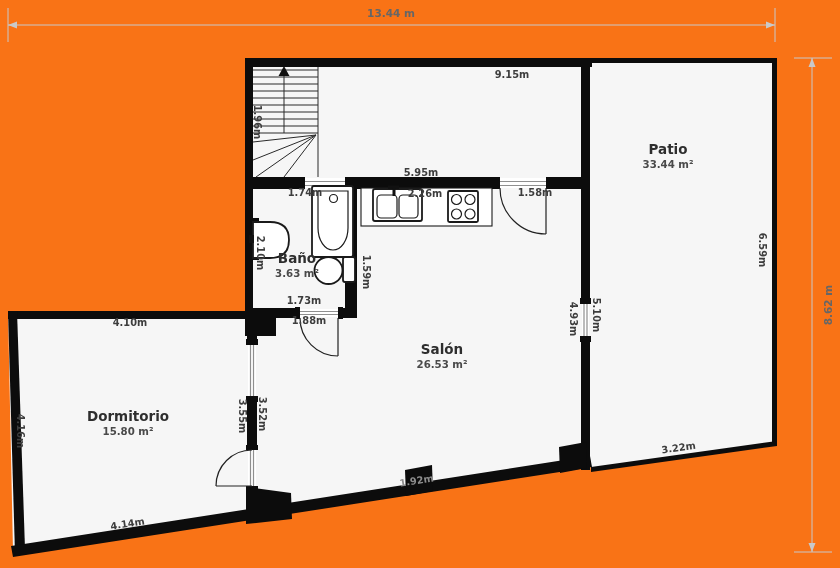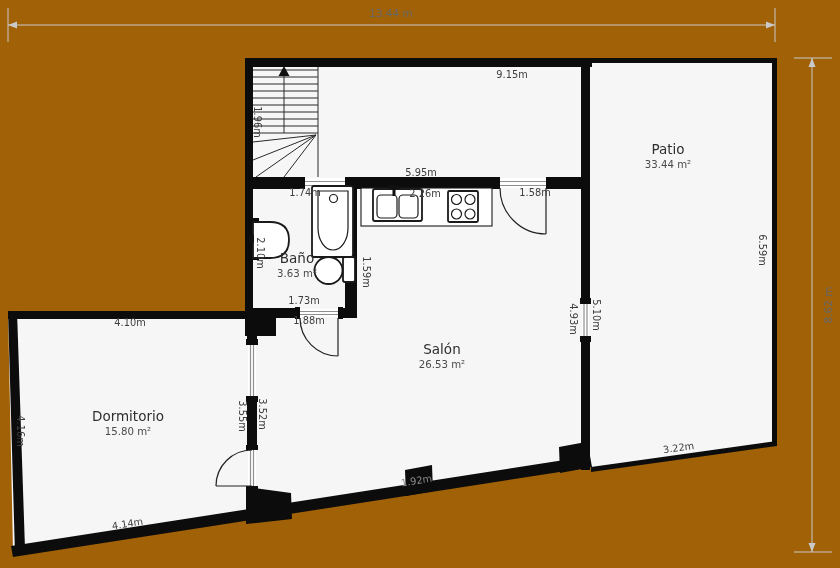--- a/index.html
+++ b/index.html
@@ -1,18 +1,19 @@
 <!DOCTYPE html>
 <html><head>
 <meta charset="utf-8">
 <style>
   html,body{margin:0;padding:0;background:#ffffff;}
   .stage{
-    position:relative;width:840px;height:568px;background:#a16207;overflow:hidden;
+    position:relative;width:840px;height:568px;background:#f97316;overflow:hidden;
     font-family:"DejaVu Sans","Liberation Sans",sans-serif;
+    font-weight:bold;
   }
   svg{position:absolute;top:0;left:0;}
   text{font-family:"DejaVu Sans","Liberation Sans",sans-serif;}
   .dim-ext{font-size:10.5px;fill:#666666;}
   .meas{font-size:9.8px;fill:#3d3d3d;}
   .meas-on-black{font-size:9.8px;fill:#8d8d8d;}
   .room-name{font-size:13.5px;fill:#2e2e2e;}
   .room-area{font-size:10.2px;fill:#4a4a4a;}
   .wall{fill:#0c0c0c;}
   .dimline{stroke:#c9c9c9;stroke-width:1;fill:none;}

